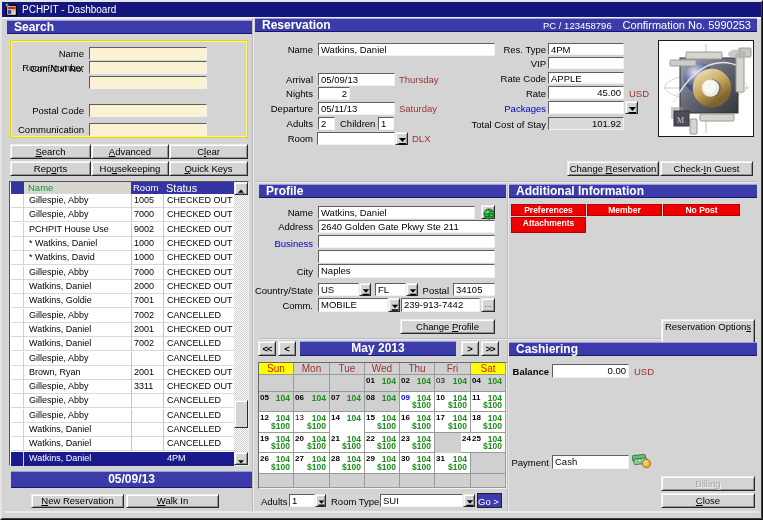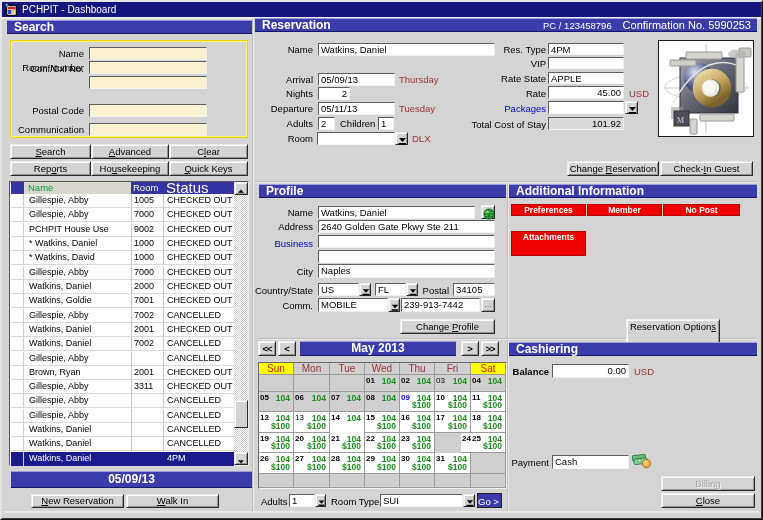--- a/index.html
+++ b/index.html
@@ -43,21 +43,21 @@
 <div class="btn" style="left:10px;top:144px;width:81px;height:15px;line-height:13px"><u>S</u>earch</div>
 <div class="btn" style="left:91px;top:144px;width:78px;height:15px;line-height:13px"><u>A</u>dvanced</div>
 <div class="btn" style="left:169px;top:144px;width:79px;height:15px;line-height:13px">C<u>l</u>ear</div>
 <div class="btn" style="left:10px;top:161px;width:81px;height:15px;line-height:13px">Rep<u>o</u>rts</div>
 <div class="btn" style="left:91px;top:161px;width:78px;height:15px;line-height:13px">Ho<u>u</u>sekeeping</div>
 <div class="btn" style="left:169px;top:161px;width:79px;height:15px;line-height:13px"><u>Q</u>uick Keys</div>
 <div class="a" style="left:9px;top:181px;width:240px;height:285px;background:#fff;border:1px solid;border-color:#555 #eee #eee #555"></div>
 <div class="a" style="left:11px;top:182px;width:13px;height:12px;background:#3434a2"></div>
 <div class="a" style="left:24px;top:182px;width:107px;height:12px;background:#d9d6cf;color:#0a9a3a;font-size:9.5px;line-height:12px;padding-left:4px">Name</div>
 <div class="a" style="left:131px;top:182px;width:32px;height:12px;background:#3434a2;color:#fff;font-size:9.5px;line-height:12px;padding-left:2px">Room</div>
-<div class="a" style="left:163px;top:182px;width:71px;height:12px;background:#3434a2;color:#fff;font-size:15px;line-height:12px;padding-left:3px">Status</div>
+<div class="a" style="left:163px;top:182px;width:71px;height:12px;background:#3434a2;color:#fff;font-size:11px;line-height:12px;padding-left:3px">Status</div>
 <div class="a" style="left:11px;top:194px;width:223px;height:14px;border-bottom:1px solid #d9d9d9;font-size:9px;line-height:13px">
     <div class="a" style="left:0;top:0;width:13px;height:14px;border-right:1px solid #cfcfcf"></div>
     <div class="a" style="left:14px;top:0;width:107px;height:14px;padding-left:4px;white-space:nowrap;overflow:hidden;border-right:1px solid #c4c4c4">Gillespie, Abby</div>
     <div class="a" style="left:121px;top:0;width:32px;height:14px;padding-left:2px;border-right:1px solid #c4c4c4">1005</div>
     <div class="a" style="left:153px;top:0;width:70px;height:14px;padding-left:3px;white-space:nowrap;overflow:hidden">CHECKED OUT</div>
   </div>
 <div class="a" style="left:11px;top:208px;width:223px;height:14px;border-bottom:1px solid #d9d9d9;font-size:9px;line-height:13px">
     <div class="a" style="left:0;top:0;width:13px;height:14px;border-right:1px solid #cfcfcf"></div>
     <div class="a" style="left:14px;top:0;width:107px;height:14px;padding-left:4px;white-space:nowrap;overflow:hidden;border-right:1px solid #c4c4c4">Gillespie, Abby</div>
     <div class="a" style="left:121px;top:0;width:32px;height:14px;padding-left:2px;border-right:1px solid #c4c4c4">7000</div>
@@ -187,39 +187,39 @@
 <div class="hdr" style="left:255px;top:18px;width:502px;height:14px">Reservation<span class="a" style="left:288px;top:1px;font-weight:normal;font-size:9.5px">PC / 123458796</span><span class="a" style="right:6px;top:0;font-weight:normal;font-size:11px">Confirmation No. 5990253</span></div>
 <div class="lab" style="left:230px;top:44px;width:83px">Name</div>
 <div class="fld" style="left:318px;top:43px;width:177px;height:13px">Watkins, Daniel</div>
 <div class="lab" style="left:230px;top:74px;width:83px">Arrival</div>
 <div class="fld" style="left:318px;top:73px;width:77px;height:13px">05/09/13</div>
 <div class="llab dred" style="left:399px;top:74px">Thursday</div>
 <div class="lab" style="left:230px;top:88px;width:83px">Nights</div>
 <div class="fld" style="left:318px;top:87px;width:32px;height:13px;text-align:right">2</div>
 <div class="lab" style="left:230px;top:103px;width:83px">Departure</div>
 <div class="fld" style="left:318px;top:102px;width:77px;height:13px">05/11/13</div>
-<div class="llab dred" style="left:399px;top:103px">Tuesday</div>
+<div class="llab dred" style="left:399px;top:103px">Saturday</div>
 <div class="lab" style="left:230px;top:118px;width:83px">Adults</div>
 <div class="fld" style="left:318px;top:117px;width:17px;height:13px">2</div>
 <div class="llab" style="left:340px;top:118px">Children</div>
 <div class="fld" style="left:378px;top:117px;width:16px;height:13px">1</div>
 <div class="lab" style="left:230px;top:133px;width:83px">Room</div>
 <div class="fld" style="left:317px;top:132px;width:78px;height:13px"></div>
 <div class="lov" style="left:395px;top:132px;width:13px;height:13px">
     <svg width="11" height="11" viewBox="0 0 11 11">
       <polygon points="2,3 9,3 5.5,7" fill="#000"></polygon>
       <rect x="2" y="8" width="7" height="1.6" fill="#000"></rect>
     </svg>
   </div>
 <div class="llab dred" style="left:412px;top:133px">DLX</div>
 <div class="lab" style="left:480px;top:44px;width:66px">Res. Type</div>
 <div class="fld" style="left:548px;top:43px;width:76px;height:12px">4PM</div>
 <div class="lab" style="left:480px;top:58px;width:66px">VIP</div>
 <div class="fld" style="left:548px;top:57px;width:76px;height:12px"></div>
-<div class="lab" style="left:480px;top:73px;width:66px">Rate State</div>
+<div class="lab" style="left:480px;top:73px;width:66px">Rate Code</div>
 <div class="fld" style="left:548px;top:72px;width:76px;height:12px">APPLE</div>
 <div class="lab" style="left:480px;top:88px;width:66px">Rate</div>
 <div class="fld" style="left:548px;top:86px;width:76px;height:13px;text-align:right">45.00</div>
 <div class="llab dred" style="left:629px;top:88px">USD</div>
 <div class="lab" style="left:480px;top:103px;width:66px;color:#0000cc">Packages</div>
 <div class="fld" style="left:548px;top:101px;width:76px;height:13px"></div>
 <div class="lov" style="left:625px;top:101px;width:13px;height:13px">
     <svg width="11" height="11" viewBox="0 0 11 11">
       <polygon points="2,3 9,3 5.5,7" fill="#000"></polygon>
       <rect x="2" y="8" width="7" height="1.6" fill="#000"></rect>
@@ -310,22 +310,22 @@
       <rect x="2" y="8" width="7" height="1.6" fill="#000"></rect>
     </svg>
   </div>
 <div class="fld" style="left:401px;top:298px;width:79px;height:14px">239-913-7442</div>
 <div class="btn" style="left:481px;top:298px;width:14px;height:14px;line-height:10px;color:#555">...</div>
 <div class="btn" style="left:400px;top:319px;width:95px;height:15px;line-height:13px">Change <u>P</u>rofile</div>
 <div class="hdr" style="left:509px;top:184px;width:248px;height:14px">Additional Information</div>
 <div class="red" style="left:512px;top:205px;width:73px;height:10px">Preferences</div>
 <div class="red" style="left:588px;top:205px;width:73px;height:10px">Member</div>
 <div class="red" style="left:664px;top:205px;width:75px;height:10px">No Post</div>
-<div class="red" style="left:512px;top:232px;width:73px;height:23px">Attachments</div>
-<div class="btn" style="left:626px;top:319px;width:94px;height:25px;line-height:13px">Reservation Option<u>s</u></div>
+<div class="red" style="left:512px;top:218px;width:73px;height:14px">Attachments</div>
+<div class="btn" style="left:661px;top:319px;width:94px;height:25px;line-height:13px">Reservation Option<u>s</u></div>
 <div class="btn" style="left:258px;top:341px;width:18px;height:15px;line-height:13px;font-weight:bold;letter-spacing:-1px">&lt;&lt;</div>
 <div class="btn" style="left:278px;top:341px;width:18px;height:15px;line-height:13px;font-weight:bold">&lt;</div>
 <div class="hdr" style="left:300px;top:341px;width:156px;height:15px;line-height:13px;text-align:center;padding:0">May 2013</div>
 <div class="btn" style="left:461px;top:341px;width:18px;height:15px;line-height:13px;font-weight:bold">&gt;</div>
 <div class="btn" style="left:481px;top:341px;width:18px;height:15px;line-height:13px;font-weight:bold;letter-spacing:-1px">&gt;&gt;</div>
 <div class="a" style="left:258px;top:362px;width:249px;height:127px;border:1px solid;border-color:#6a6a6a #f2f2f2 #f2f2f2 #6a6a6a;background:#d0d0d0"></div>
 <div class="a" style="left:259px;top:363px;width:35px;height:12px;background:#ffff00;color:#cc2200;font-size:10px;line-height:12px;text-align:center;border-right:1px solid #9a9a9a;border-bottom:1px solid #9a9a9a">Sun</div>
 <div class="a" style="left:294px;top:363px;width:36px;height:12px;background:#d0d0d0;color:#993333;font-size:10px;line-height:12px;text-align:center;border-right:1px solid #9a9a9a;border-bottom:1px solid #9a9a9a">Mon</div>
 <div class="a" style="left:330px;top:363px;width:35px;height:12px;background:#d0d0d0;color:#993333;font-size:10px;line-height:12px;text-align:center;border-right:1px solid #9a9a9a;border-bottom:1px solid #9a9a9a">Tue</div>
 <div class="a" style="left:365px;top:363px;width:35px;height:12px;background:#d0d0d0;color:#993333;font-size:10px;line-height:12px;text-align:center;border-right:1px solid #9a9a9a;border-bottom:1px solid #9a9a9a">Wed</div>

